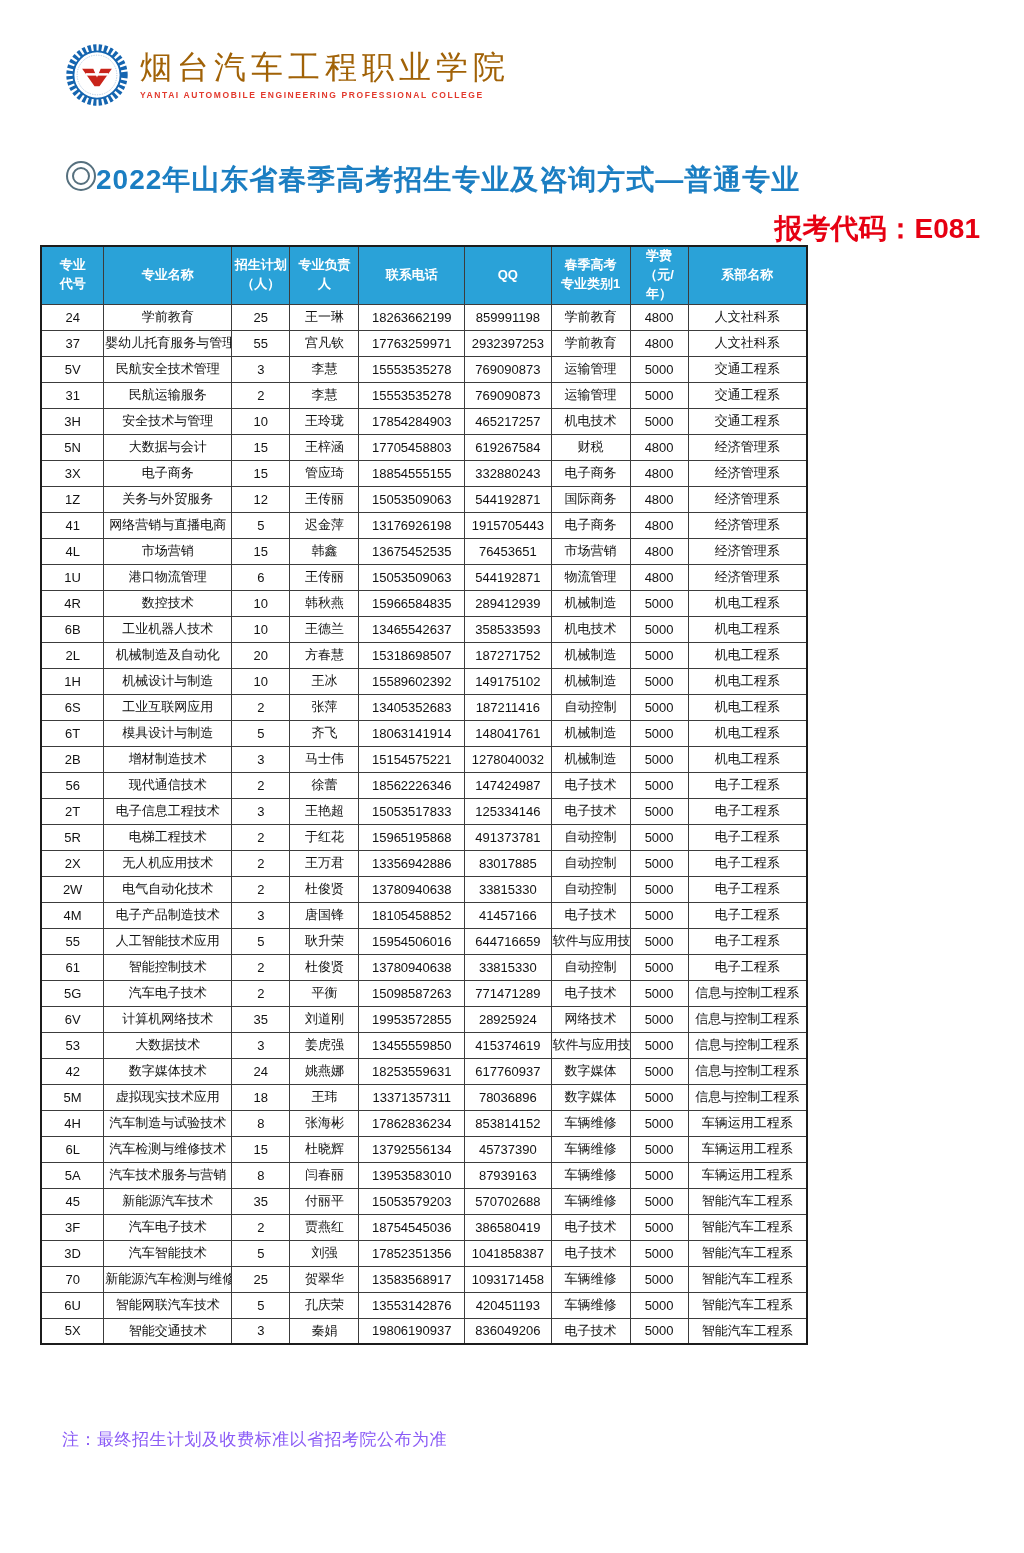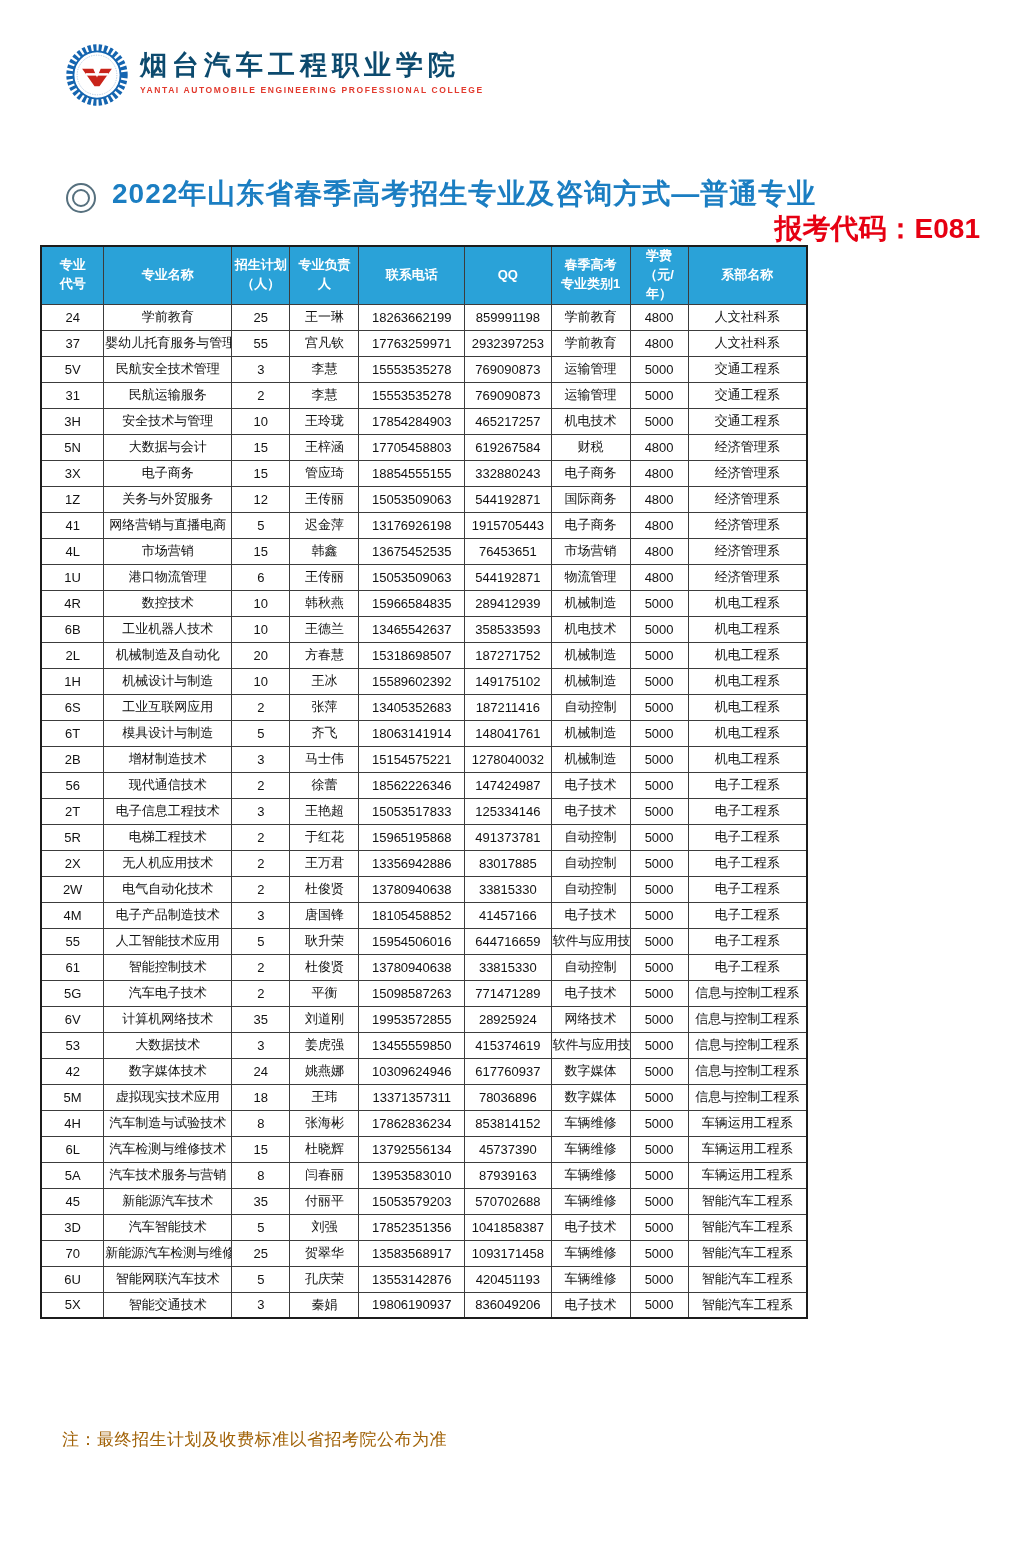--- a/index.html
+++ b/index.html
@@ -15,38 +15,38 @@
 
   
   .logo-block {
     position:absolute; top:44px; left:66px;
     display:flex; align-items:flex-start; gap:12px;
   }
   .logo-mark { width:62px; height:62px; flex:0 0 auto; }
   .logo-texts { padding-top:6px; }
   .logo-cn {
     font-family:"DejaVu Serif", serif;
-    font-weight:bold;
-    font-size:27px;
+    font-weight:normal;
+    font-size:32px;
     letter-spacing:5px;
-    color:#0c4a6e;
+    color:#a16207;
     line-height:1.1;
   }
   .logo-en {
     margin-top:5px;
     font-size:8.5px;
     letter-spacing:1.6px;
     color:#e23a2e;
     font-weight:bold;
   }
 
   
   .title-row {
-    position:absolute; top:175px; left:66px; right:40px;
-    display:flex; align-items:flex-end; gap:16px;
+    position:absolute; top:161px; left:66px; right:40px;
+    display:flex; align-items:flex-start; 
   }
   .ring-icon {
     width:30px; height:30px; border-radius:50%;
     border:2px solid #56707e;
     display:flex; align-items:center; justify-content:center;
     flex:0 0 auto;
   }
   .ring-icon-inner {
     width:18px; height:18px; border-radius:50%;
     border:2px solid #56707e;
@@ -101,21 +101,21 @@
   col.c-phone { width:13.8%; }
   col.c-qq    { width:11.3%; }
   col.c-cat   { width:10.3%; }
   col.c-fee   { width:7.6%; }
   col.c-dept  { width:15.5%; }
 
   
   .note {
     position:absolute; top:1428px; left:62px;
     font-size:17px;
-    color:#a16207;
+    color:#8b5cf6;
     letter-spacing:0.5px;
   }
 </style>
 </head>
 <body>
 
 <div class="page">
 
   <div class="logo-block">
     <svg class="logo-mark" viewBox="0 0 100 100">
@@ -487,21 +487,21 @@
             <td>415374619</td>
             <td>软件与应用技术</td>
             <td>5000</td>
             <td>信息与控制工程系</td>
           </tr>
           <tr>
             <td>42</td>
             <td>数字媒体技术</td>
             <td>24</td>
             <td>姚燕娜</td>
-            <td>10309624946</td>
+            <td>18253559631</td>
             <td>617760937</td>
             <td>数字媒体</td>
             <td>5000</td>
             <td>信息与控制工程系</td>
           </tr>
           <tr>
             <td>5M</td>
             <td>虚拟现实技术应用</td>
             <td>18</td>
             <td>王玮</td>
@@ -549,20 +549,31 @@
             <td>新能源汽车技术</td>
             <td>35</td>
             <td>付丽平</td>
             <td>15053579203</td>
             <td>570702688</td>
             <td>车辆维修</td>
             <td>5000</td>
             <td>智能汽车工程系</td>
           </tr>
           <tr>
+            <td>3F</td>
+            <td>汽车电子技术</td>
+            <td>2</td>
+            <td>贾燕红</td>
+            <td>18754545036</td>
+            <td>386580419</td>
+            <td>电子技术</td>
+            <td>5000</td>
+            <td>智能汽车工程系</td>
+          </tr>
+          <tr>
             <td>3D</td>
             <td>汽车智能技术</td>
             <td>5</td>
             <td>刘强</td>
             <td>17852351356</td>
             <td>1041858387</td>
             <td>电子技术</td>
             <td>5000</td>
             <td>智能汽车工程系</td>
           </tr>

